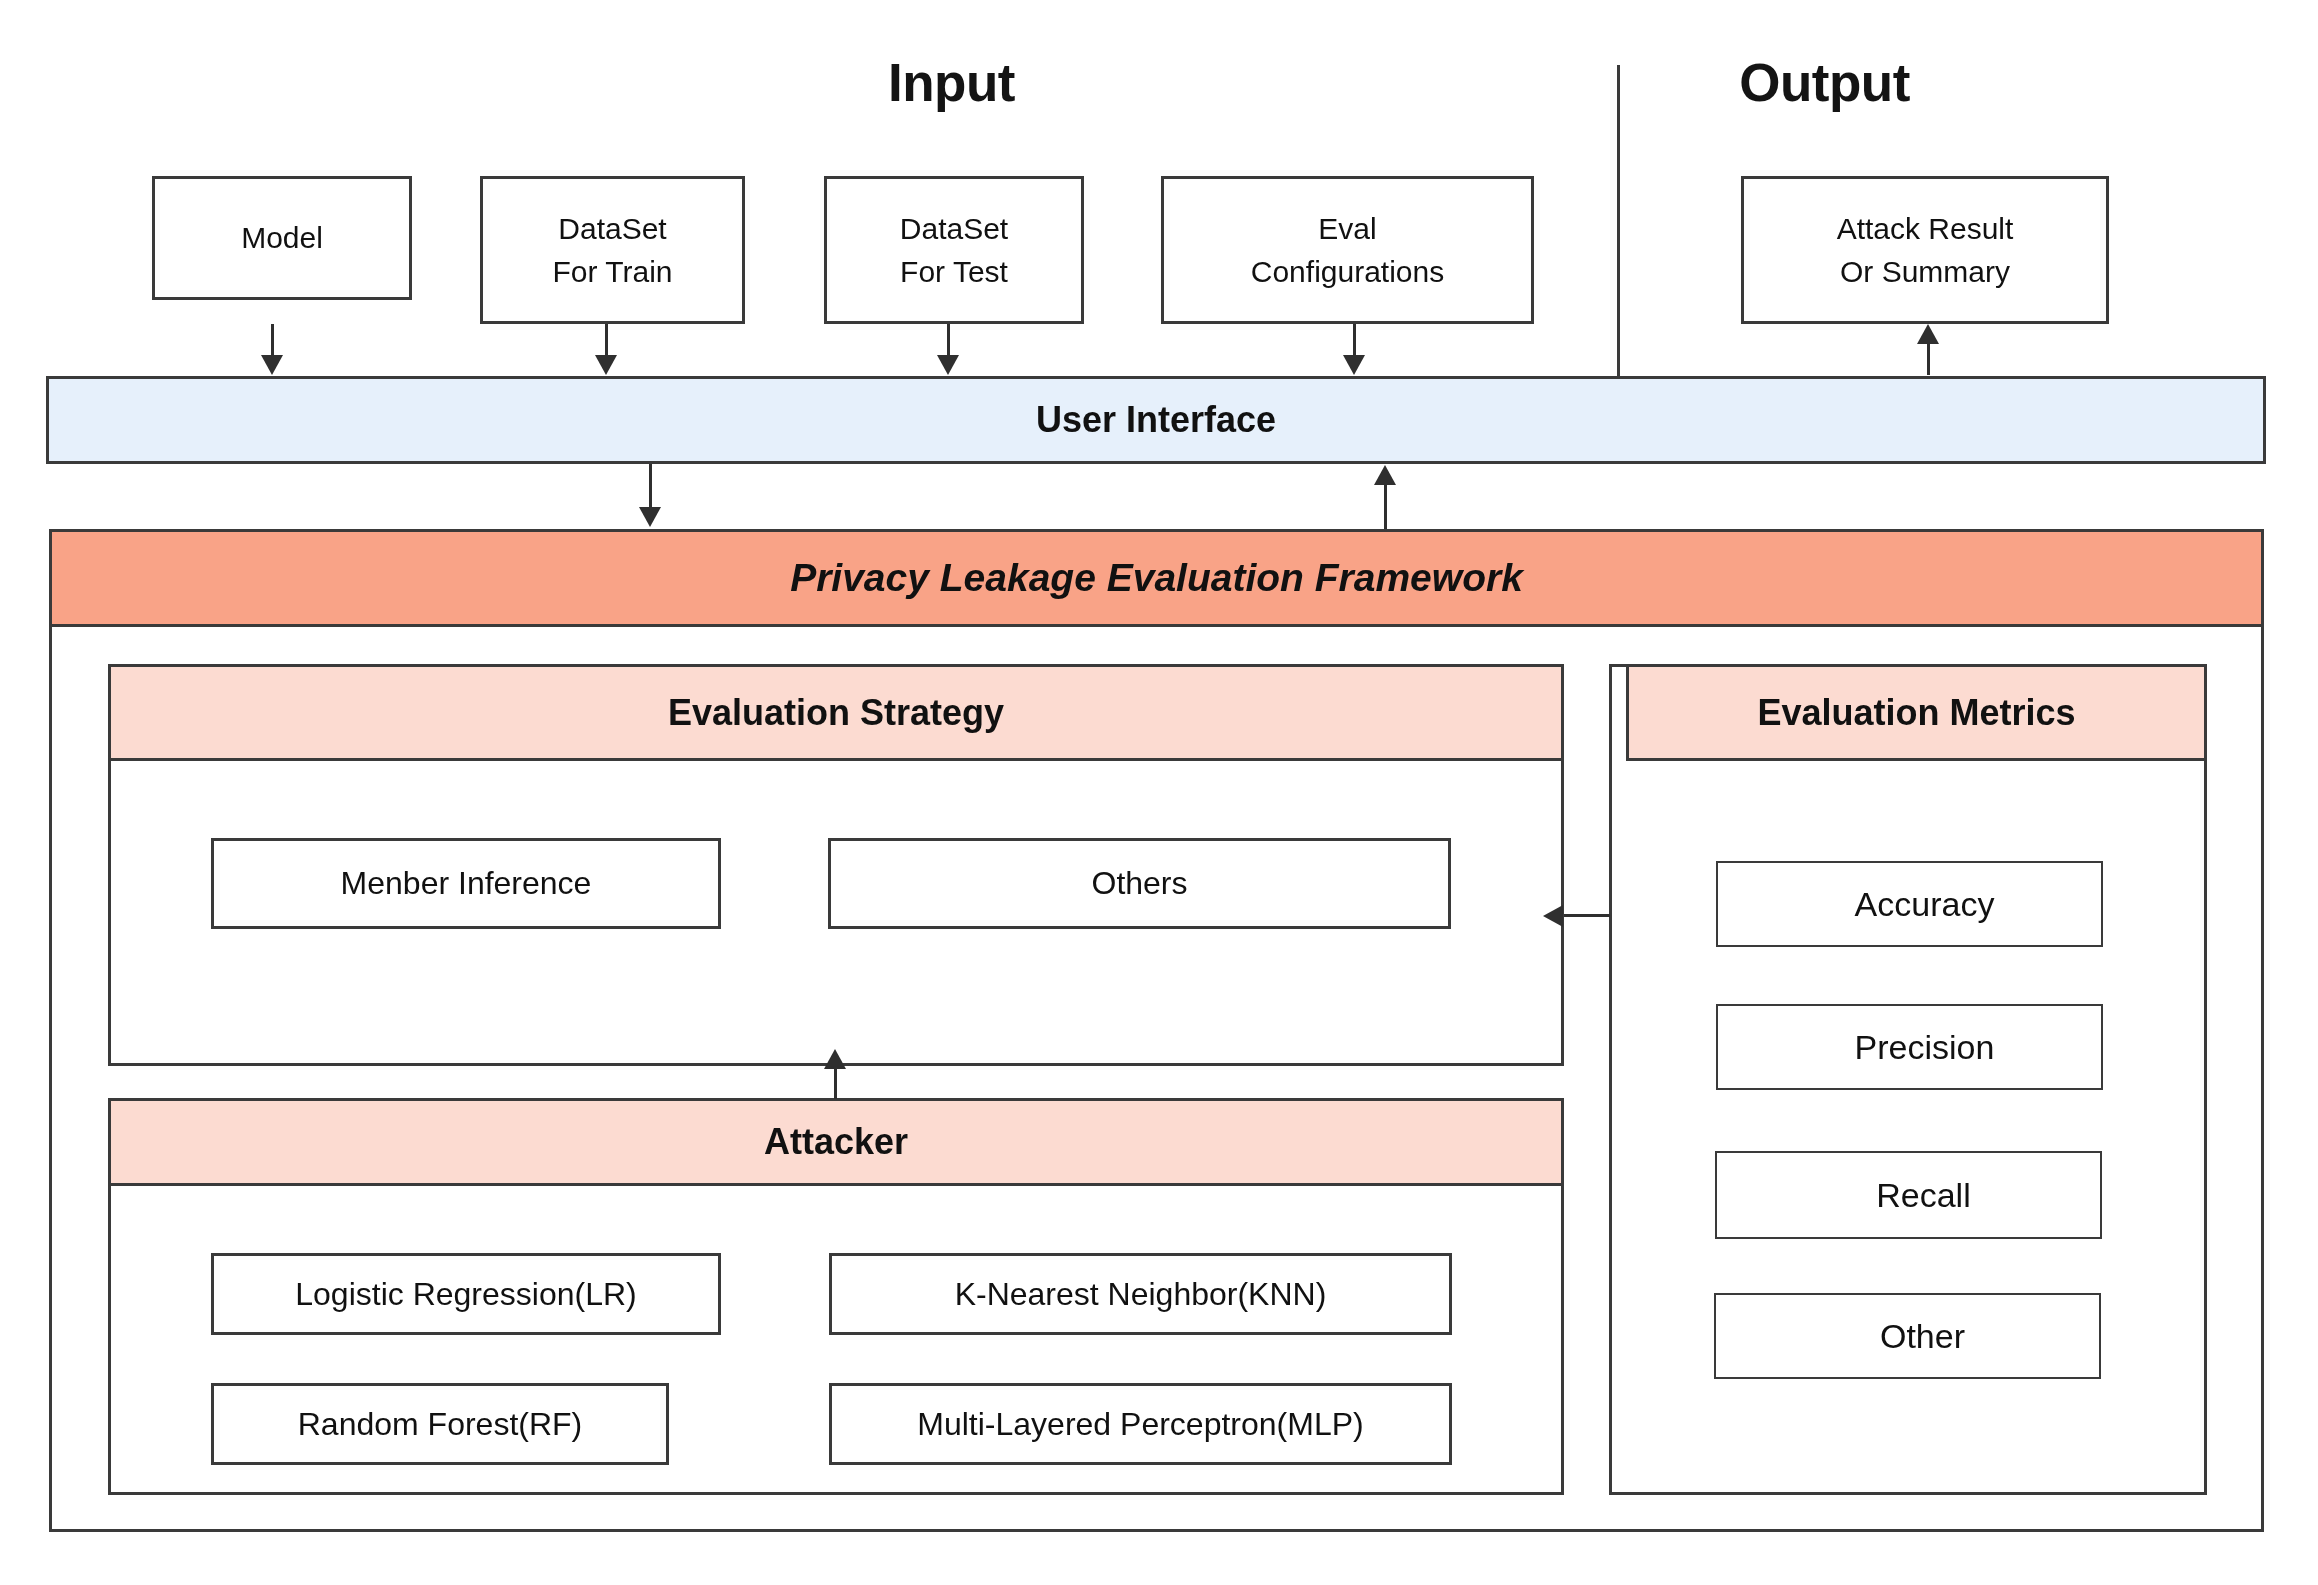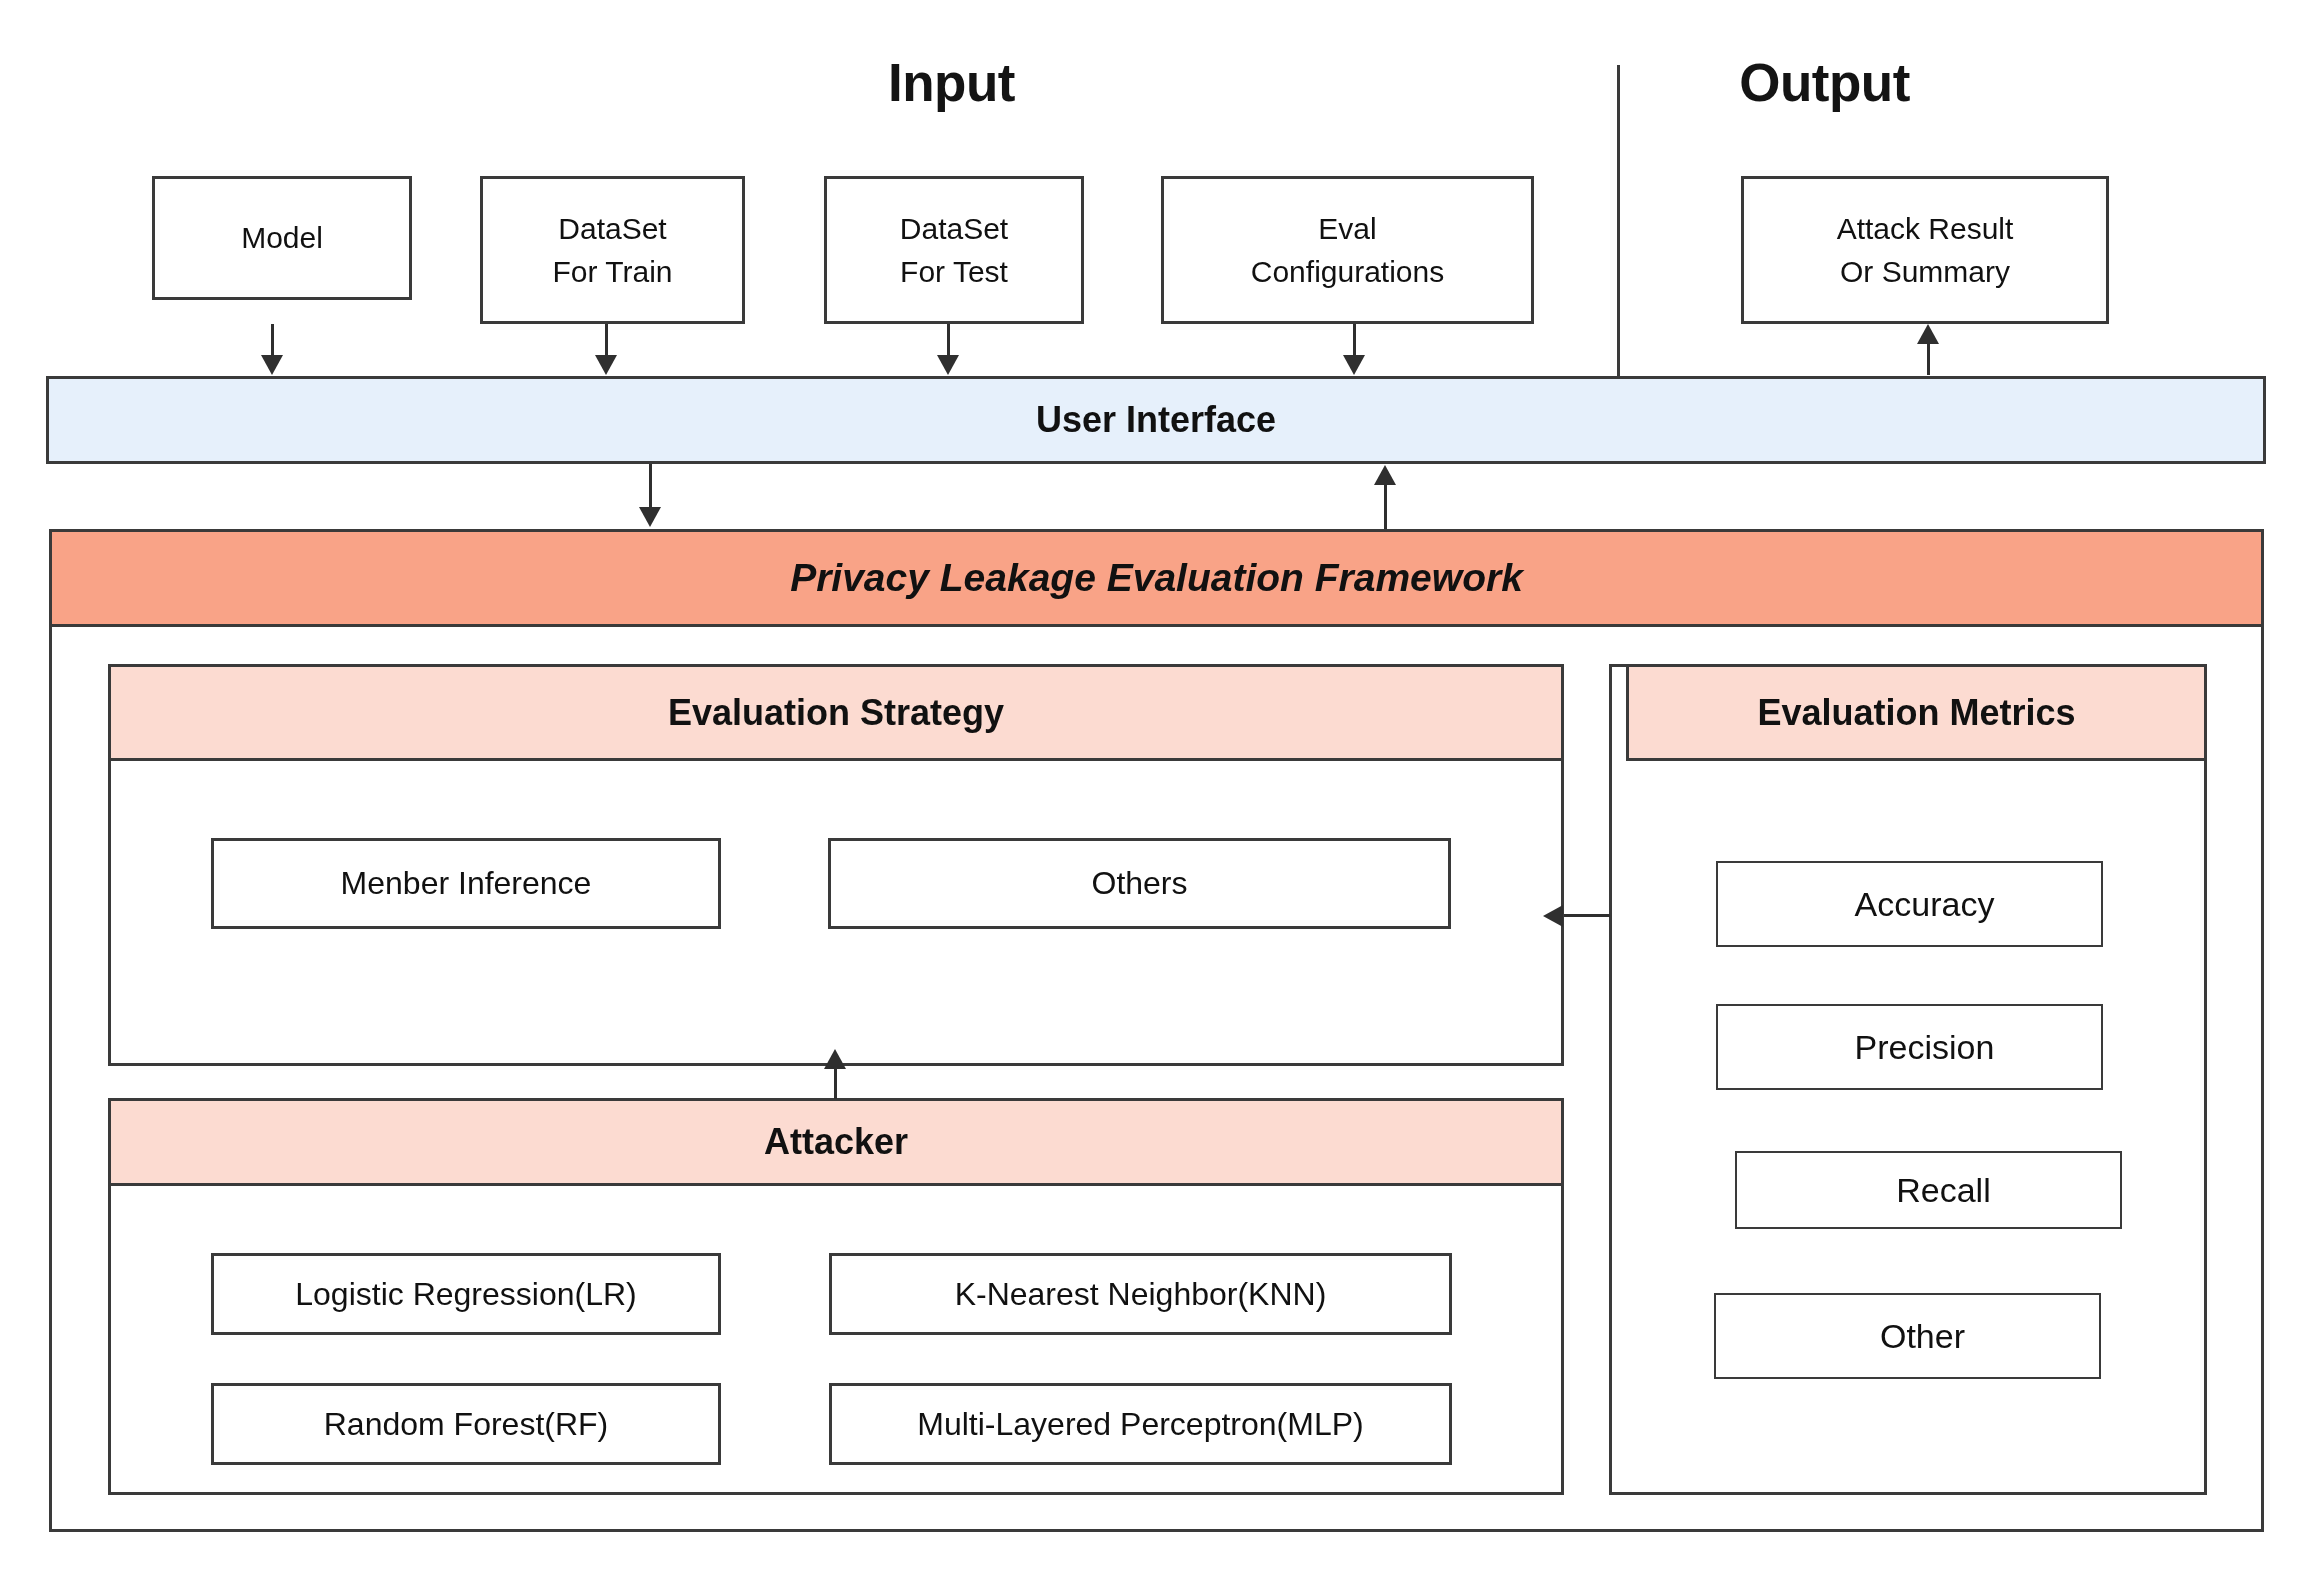--- a/index.html
+++ b/index.html
@@ -205,21 +205,21 @@
   </div>
 
   <div class="abs inner-box" style="left:211px; top:1253px; width:510px; height:82px;">
     <span>Logistic Regression(LR)</span>
   </div>
 
   <div class="abs inner-box" style="left:829px; top:1253px; width:623px; height:82px;">
     <span>K-Nearest Neighbor(KNN)</span>
   </div>
 
-  <div class="abs inner-box" style="left:211px; top:1383px; width:510px; height:82px;">
+  <div class="abs inner-box" style="left:211px; top:1383px; width:458px; height:82px;">
     <span>Random Forest(RF)</span>
   </div>
 
   <div class="abs inner-box" style="left:829px; top:1383px; width:623px; height:82px;">
     <span>Multi-Layered Perceptron(MLP)</span>
   </div>
 
   <div class="abs arrow-line arrow-v" style="left:834px; top:1069px; height:30px;"></div>
   <div class="abs arrow-head head-up" style="left:824px; top:1049px;"></div>
 
@@ -230,21 +230,21 @@
   </div>
 
   <div class="abs metric-box" style="left:1716px; top:861px; width:387px; height:86px;">
     <span>Accuracy</span>
   </div>
 
   <div class="abs metric-box" style="left:1716px; top:1004px; width:387px; height:86px;">
     <span>Precision</span>
   </div>
 
-  <div class="abs metric-box" style="left:1715px; top:1151px; width:387px; height:78px;margin-left:20px;">
+  <div class="abs metric-box" style="left:1715px; top:1151px; width:387px; height:88px;">
     <span>Recall</span>
   </div>
 
   <div class="abs metric-box" style="left:1714px; top:1293px; width:387px; height:86px;">
     <span>Other</span>
   </div>
 
   <div class="abs arrow-line arrow-h" style="left:1564px; top:914px; width:46px;"></div>
   <div class="abs arrow-head head-left" style="left:1543px; top:905px;"></div>
 

